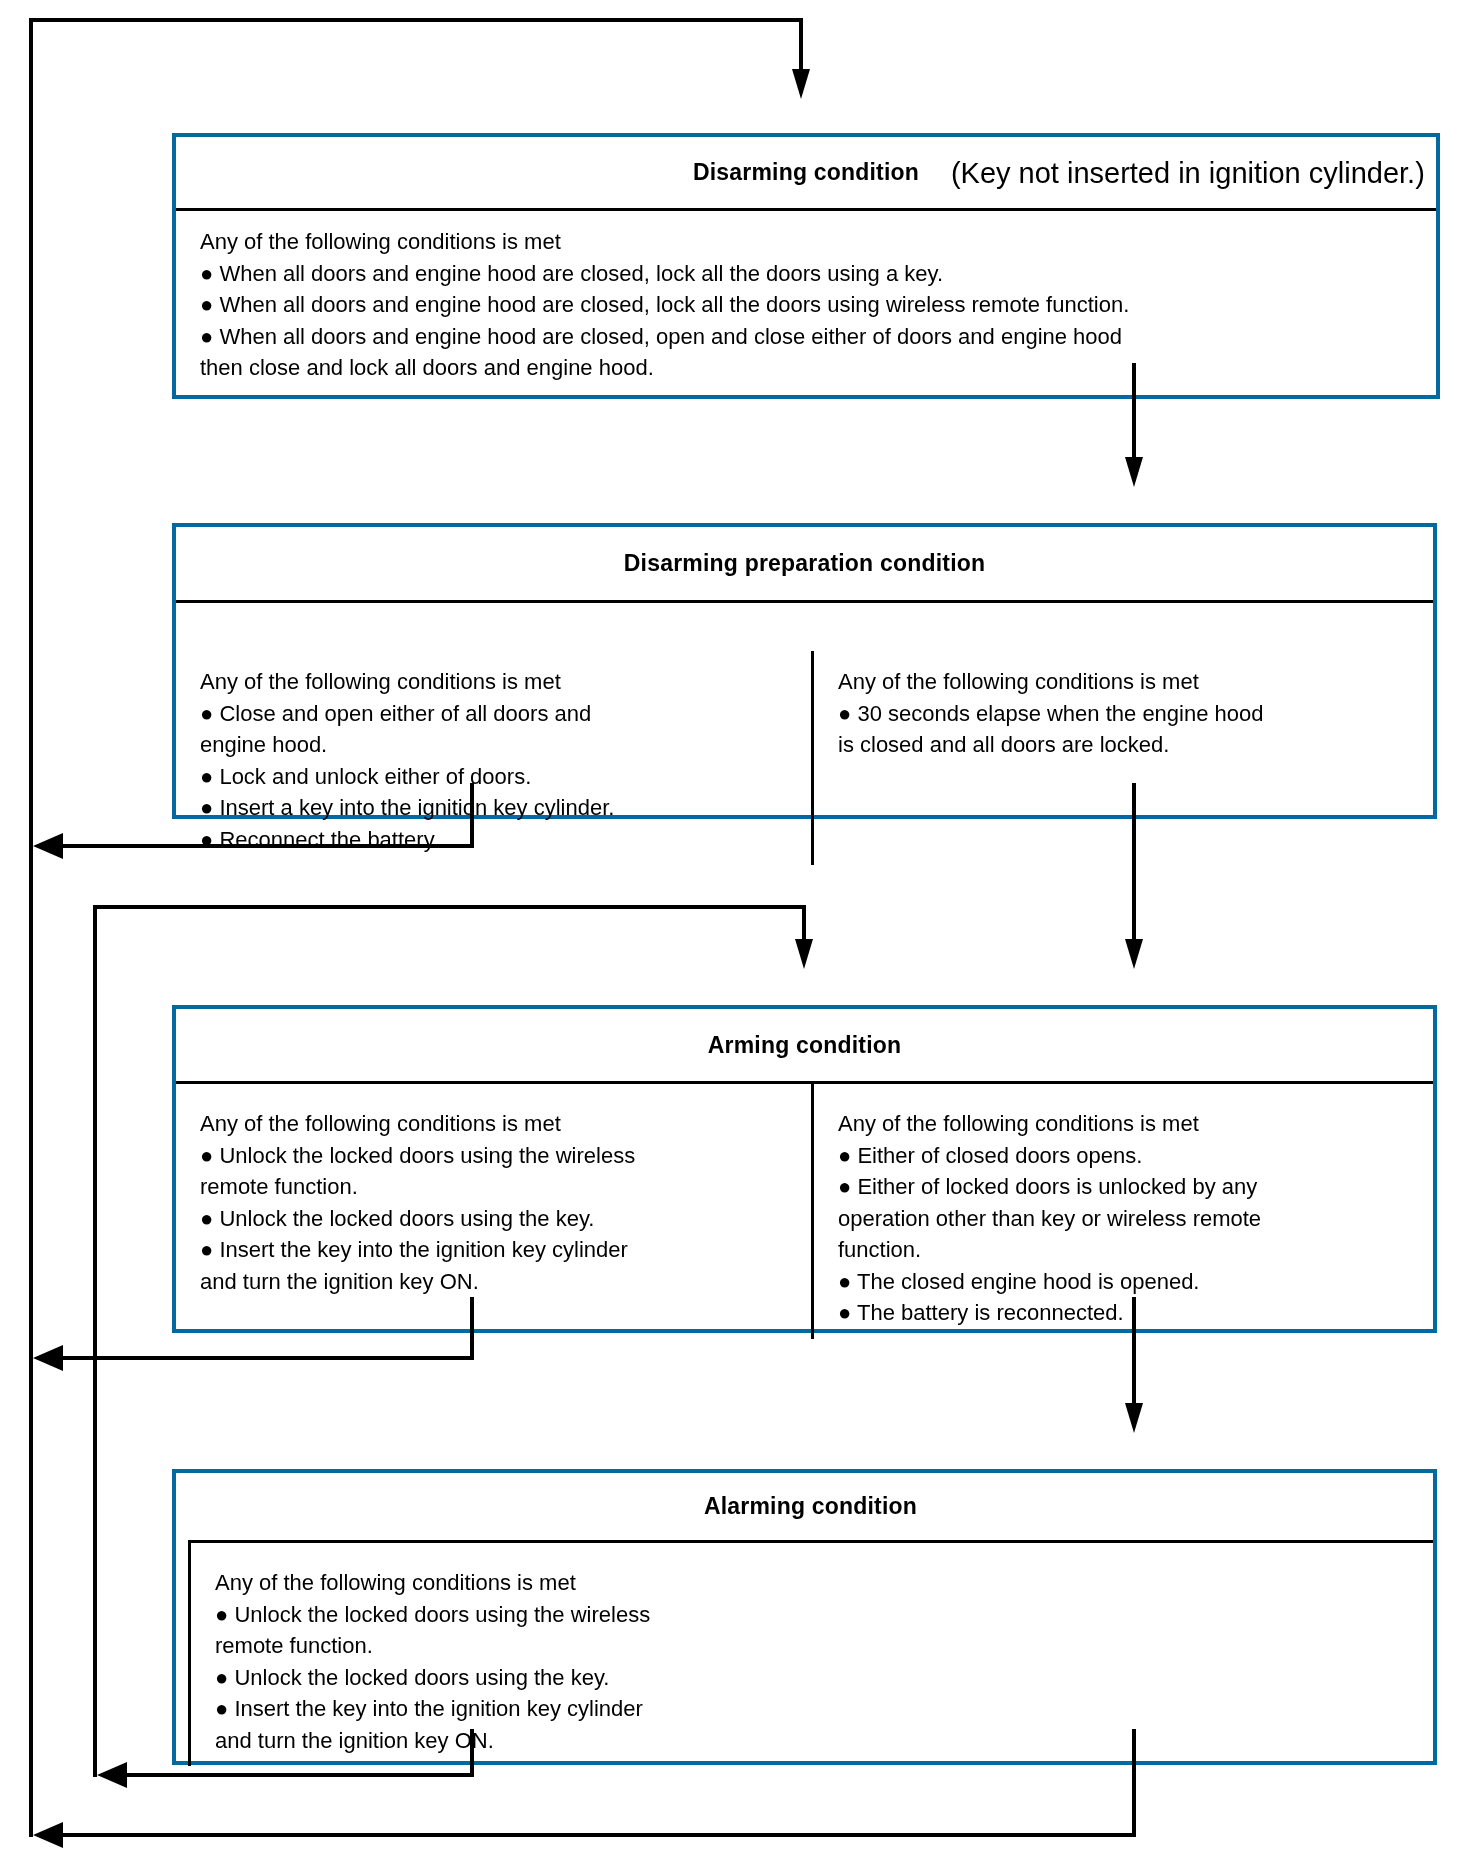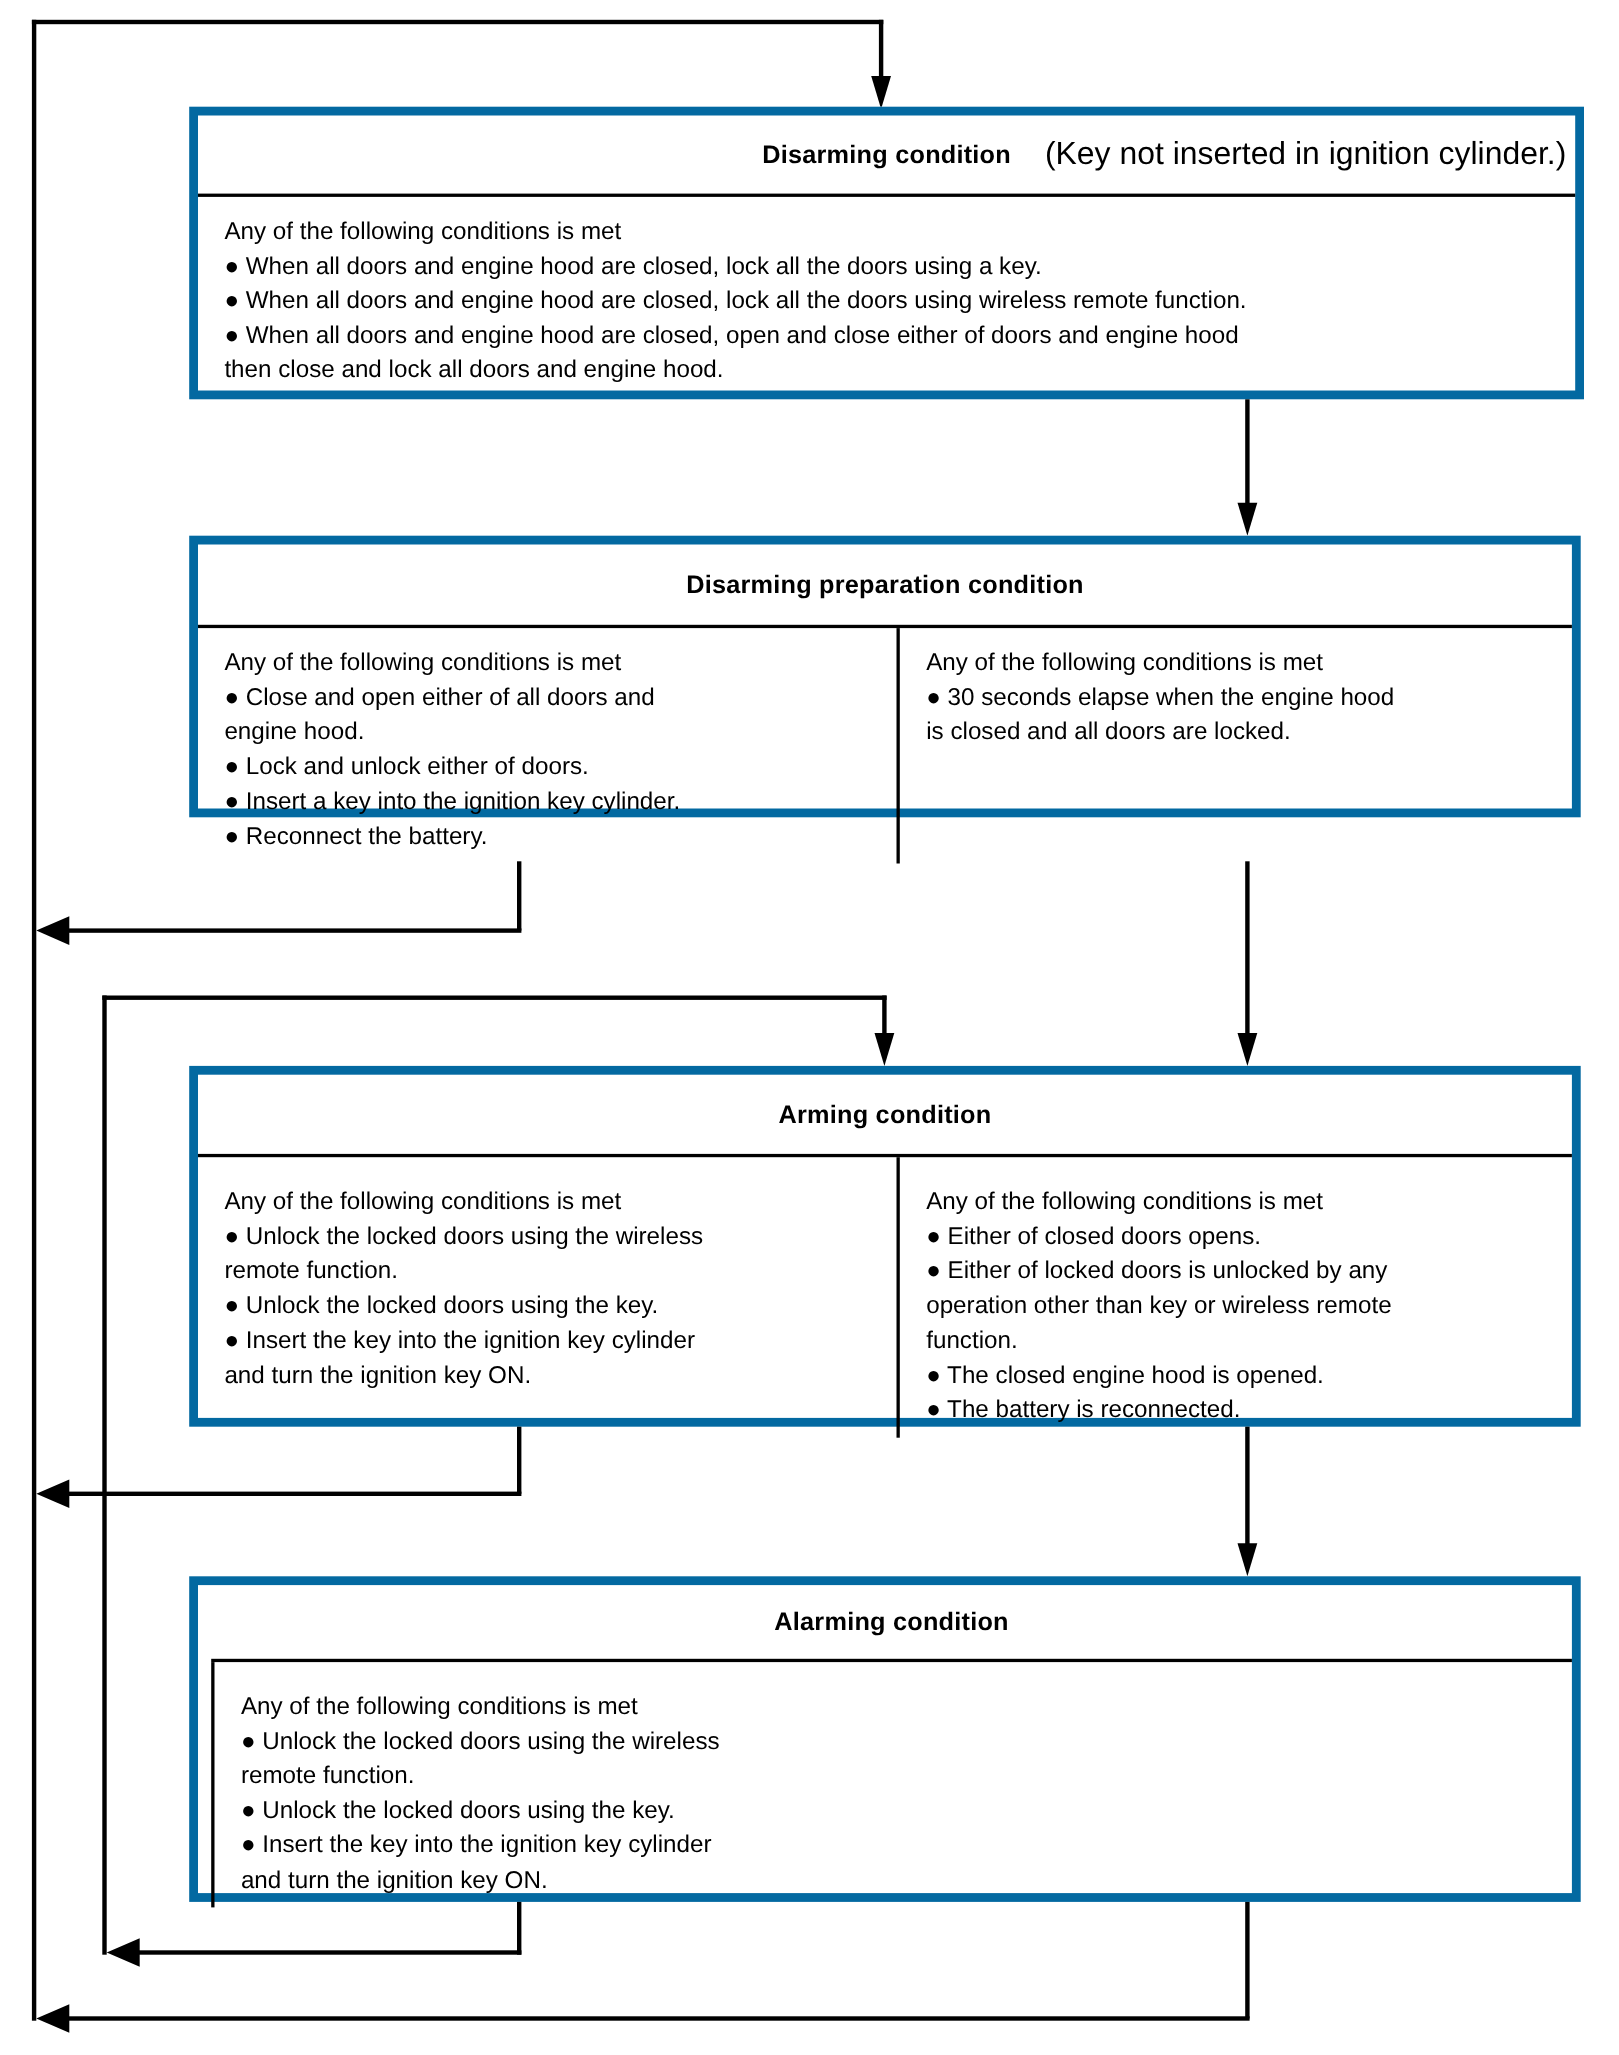--- a/index.html
+++ b/index.html
@@ -13,22 +13,22 @@
     position:absolute;width:0;height:0;
     border-left:9px solid transparent;border-right:9px solid transparent;
     border-top:30px solid #000;
   }
   .arrow-left{
     position:absolute;width:0;height:0;
     border-top:13px solid transparent;border-bottom:13px solid transparent;
     border-right:30px solid #000;
   }
   .box{
-    position:absolute;box-sizing:border-box;border:8px solid #0369a1;background:#fff;
-    display:flex;flex-direction:column;
+    position:absolute;box-sizing:border-box;border:4px solid #0369a1;background:#fff;
+    display:flex;flex-direction:column;margin-top:36px;
   }
   .box-header{
     box-sizing:border-box;flex:none;position:relative;
     border-bottom:3px solid #000;
     display:flex;align-items:center;justify-content:center;
     font-weight:bold;font-size:23px;letter-spacing:0.2px;
   }
   .box-header .title{white-space:nowrap;}
   .box-header .note{
     position:absolute;left:61.5%;top:50%;transform:translateY(-50%);
@@ -66,21 +66,21 @@
 ● When all doors and engine hood are closed, lock all the doors using a key.
 ● When all doors and engine hood are closed, lock all the doors using wireless remote function.
 ● When all doors and engine hood are closed, open and close either of doors and engine hood
 then close and lock all doors and engine hood.</div>
     </div>
   </div>
 
   <div class="vline" style="left:1132px;top:363px;width:4px;height:97px;"></div>
   <div class="arrow-down" style="left:1125px;top:457px;"></div>
 
-  <div class="box" style="left:172px;top:487px;width:1265px;height:256px;">
+  <div class="box" style="left:172px;top:487px;width:1265px;height:296px;gap:48px;">
     <div class="box-header" style="height:76px;">
       <span class="title">Disarming preparation condition</span>
     </div>
     <div class="box-body">
       <div class="cell col-left">Any of the following conditions is met
 ● Close and open either of all doors and
 engine hood.
 ● Lock and unlock either of doors.
 ● Insert a key into the ignition key cylinder.
 ● Reconnect the battery.</div>

